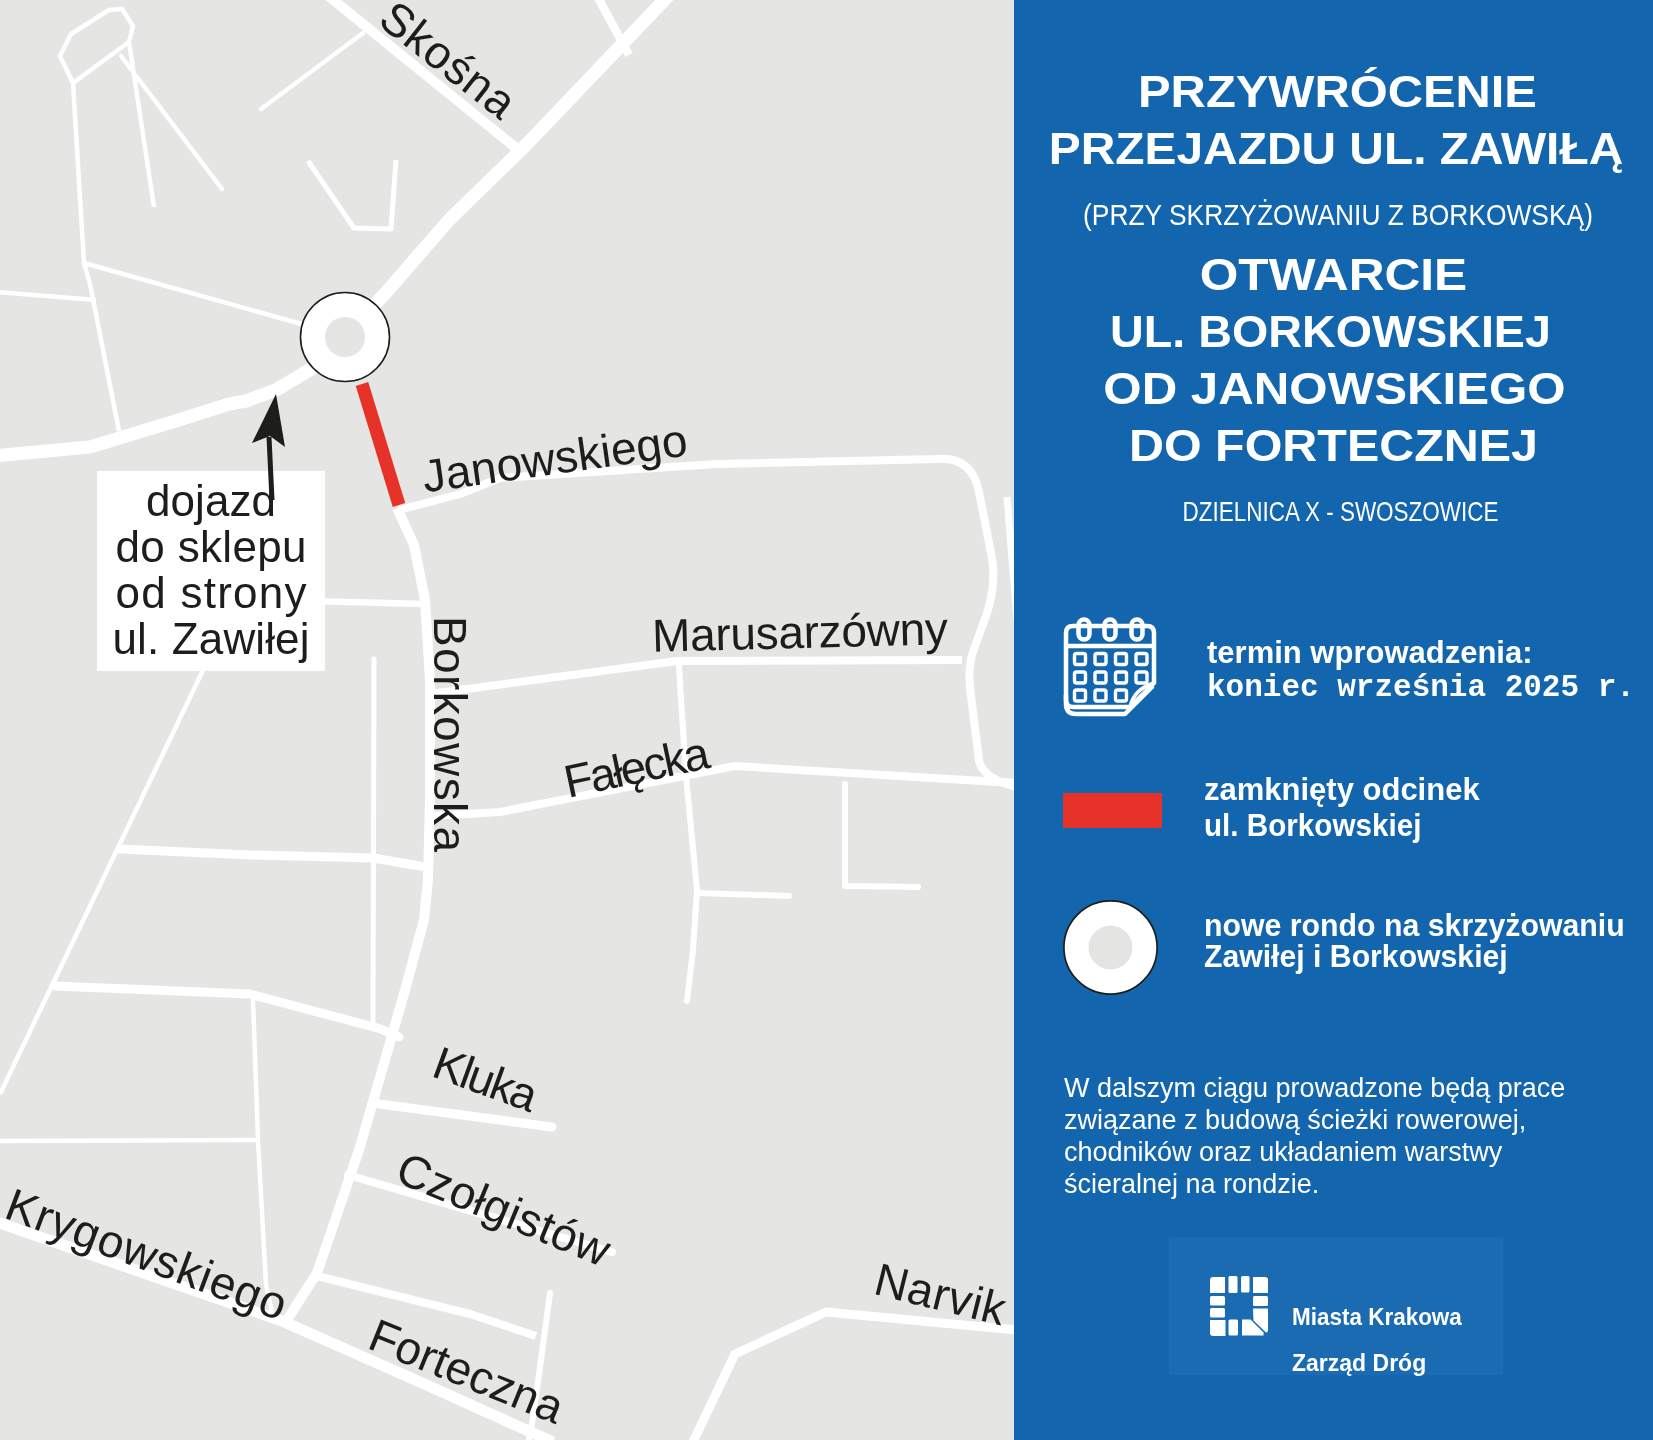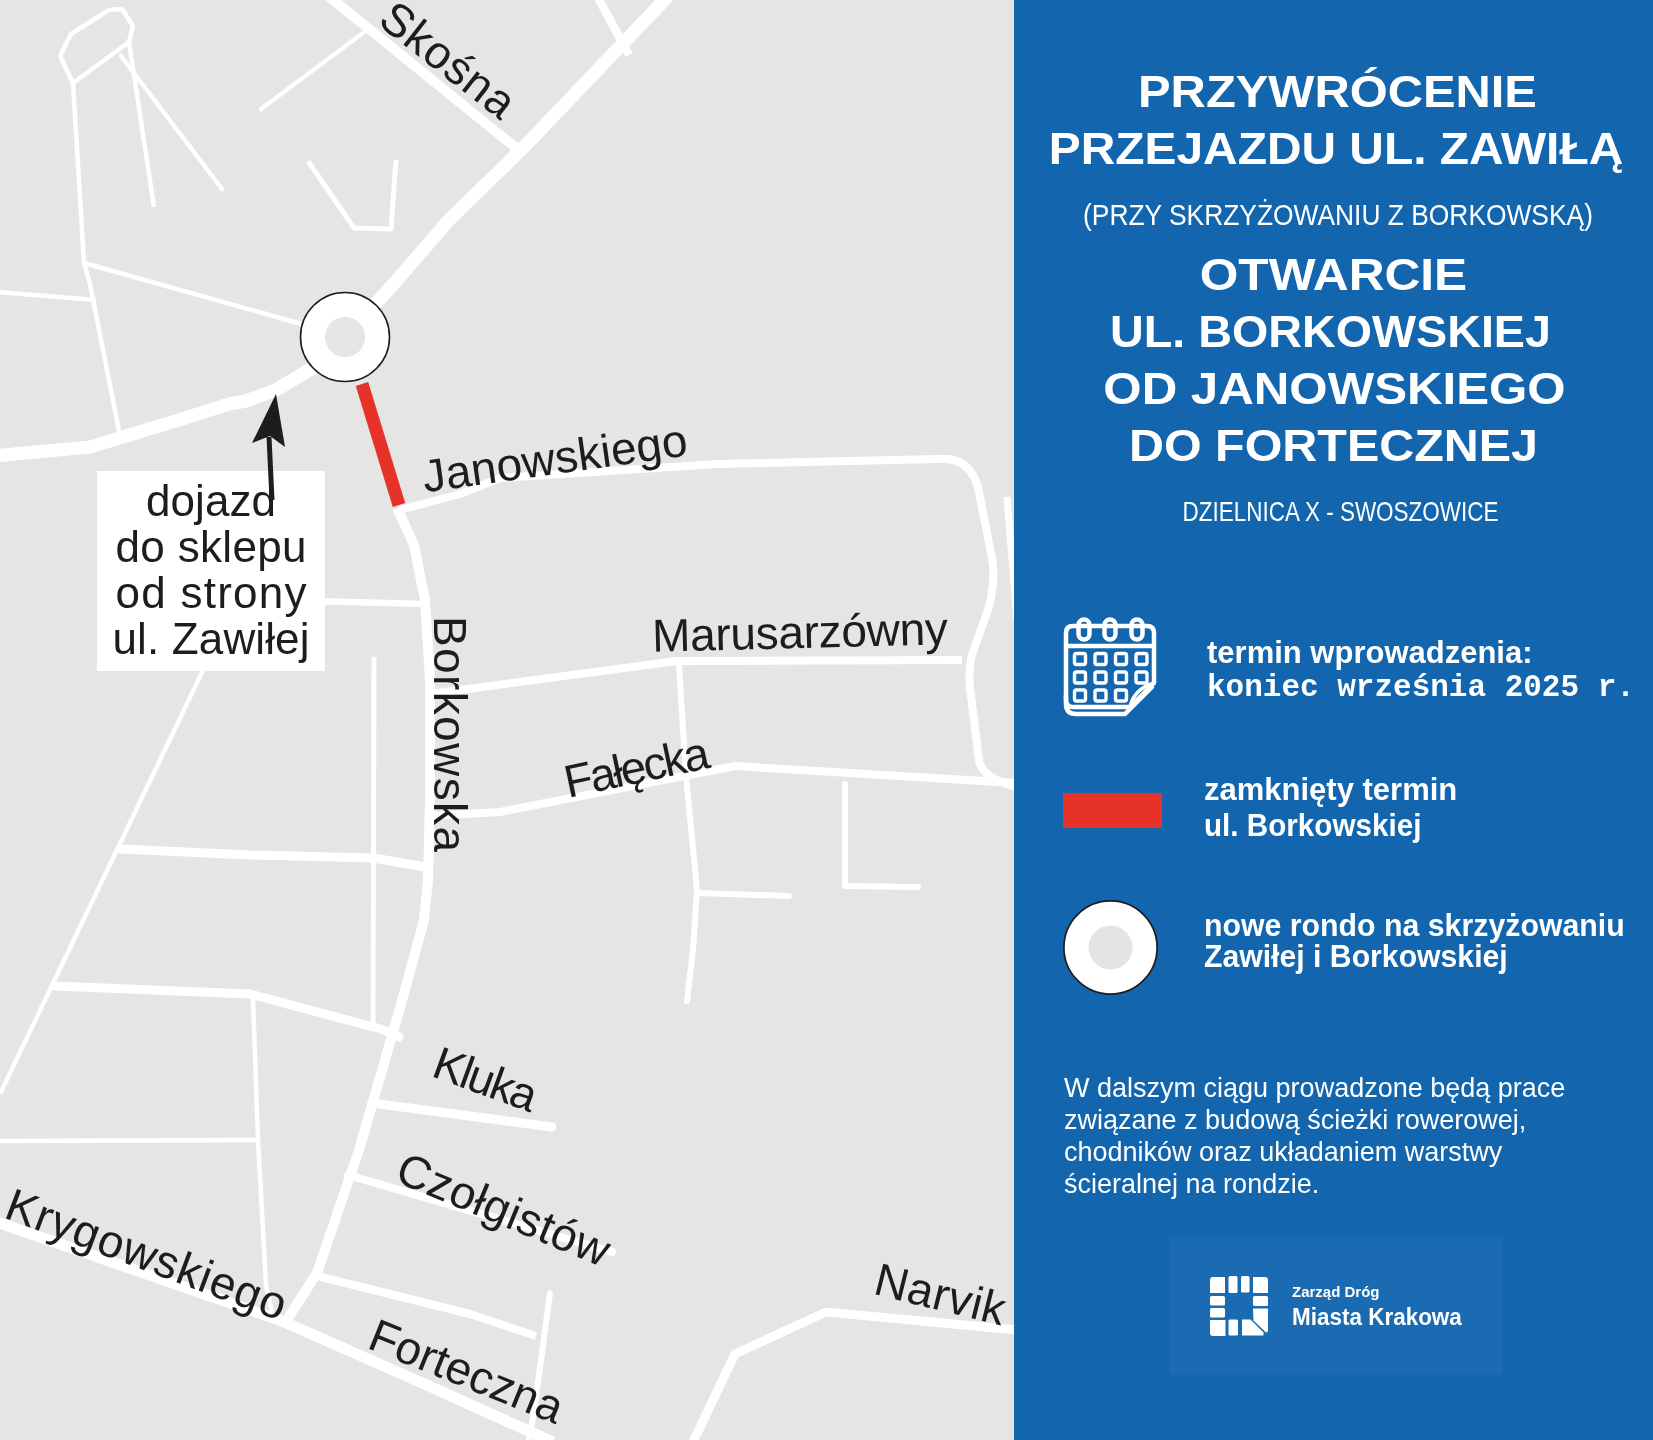--- a/index.html
+++ b/index.html
@@ -173,21 +173,21 @@
     <path d="M3,78 L3,87 Q3,97 13,97 L62,97 L90,69" stroke-width="4.5" stroke-linejoin="round"></path>
   </g>
 </svg>
 
 <div class="abs w lg" id="l1a" style="left:1207px;top:636px;text-align:center;">termin wprowadzenia:</div>
 
 <div class="abs w lg" id="l1b" style="left:1207px;top:671px;font-family:Liberation Mono, monospace;">koniec września 2025 r.</div>
 
 <div class="abs" style="left:1063px;top:793px;width:99px;height:35px;background:#e63228"></div>
 
-<div class="abs w lg" id="l2a" style="left:1204px;top:773px;">zamknięty termin</div>
+<div class="abs w lg" id="l2a" style="left:1204px;top:773px;">zamknięty odcinek</div>
 
 <div class="abs w lg" id="l2b" style="left:1204px;top:809px;transform:scaleX(0.956);transform-origin:left center;">ul. Borkowskiej</div>
 
 <svg class="abs" style="left:1062px;top:899px" width="97" height="97" viewBox="0 0 97 97">
   <circle cx="48.5" cy="48.5" r="46.6" fill="#ffffff" stroke="#1d1d1b" stroke-width="1.7"></circle>
   <circle cx="48.5" cy="48.5" r="22" fill="#e4e4e3"></circle>
 </svg>
 
 <div class="abs w lg" id="l3a" style="left:1204px;top:909px;transform:scaleX(0.977);transform-origin:left center;">nowe rondo na skrzyżowaniu</div>
 
@@ -212,15 +212,15 @@
     <rect x="4" y="24" width="15" height="9.5" rx="1.5"></rect>
     <rect x="4" y="36" width="15" height="9.5" rx="1.5"></rect>
     <rect x="47" y="24" width="15" height="10" rx="1.5"></rect>
     <path d="M4,48 L19.5,48 L19.5,64 L7,64 Q4,64 4,61 Z"></path>
     <rect x="22.5" y="47.5" width="9.5" height="16" rx="1.5"></rect>
     <polygon points="36,47.5 44.5,47.5 57.5,60.5 57.5,63.5 36,63.5"></polygon>
     <path d="M47,36.5 L62,36.5 L62,58 Q62,60.5 60,60.5 L47.5,48.5 Z"></path>
   </g>
 </svg>
 
-<div class="abs w b" id="z1" style="left:1292px;top:1279px;font-size:15px;line-height:26px;">Zarząd Dróg</div>
+<div class="abs w b" id="z1" style="left:1292px;top:1350px;font-size:23px;line-height:26px;">Zarząd Dróg</div>
 
 <div class="abs w b" id="z2" style="left:1292px;top:1304px;font-size:23px;line-height:26px;transform:scaleX(0.977);transform-origin:left center;">Miasta Krakowa</div>
 
 </body></html>

